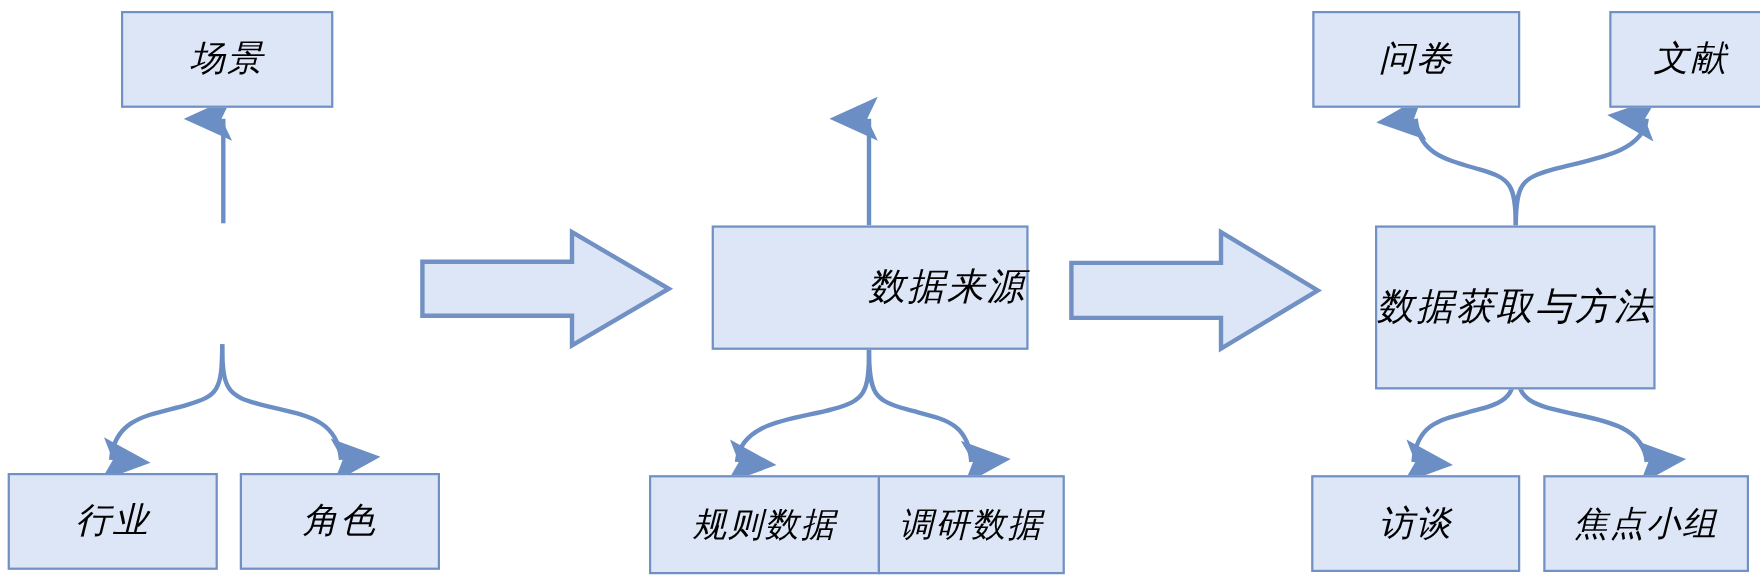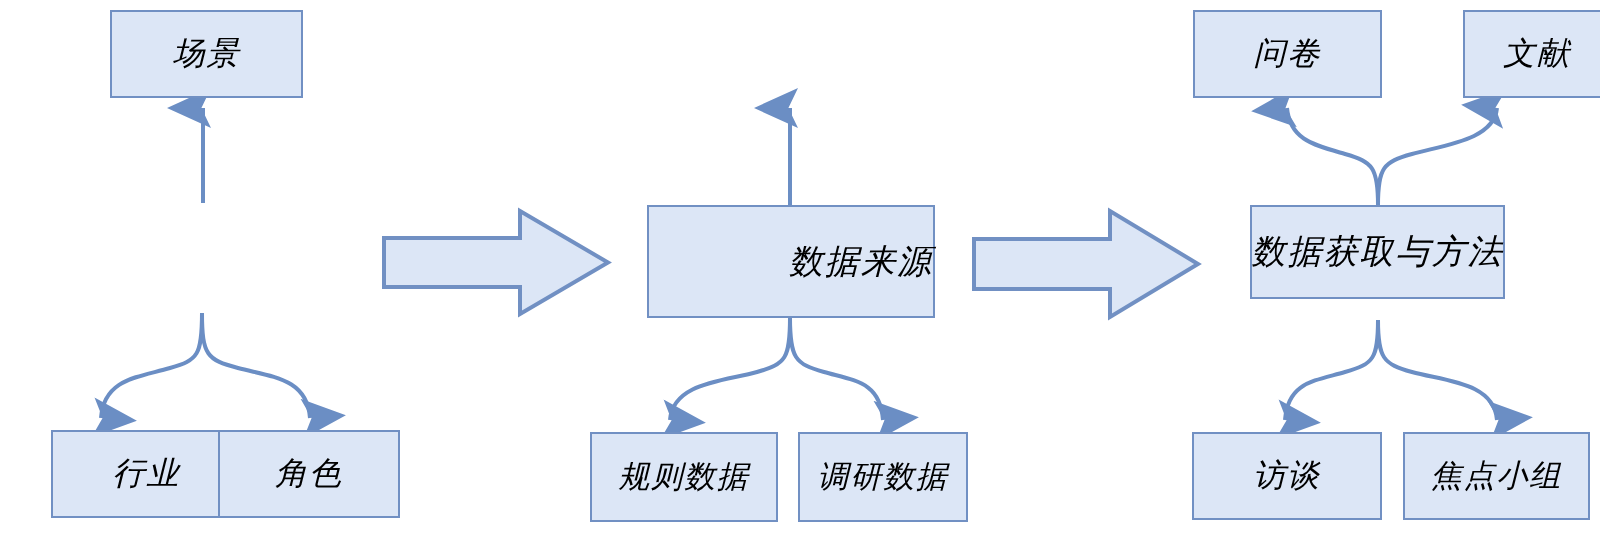--- a/index.html
+++ b/index.html
@@ -103,50 +103,50 @@
 
   <svg class="block-arrow" style="left:970px; top:205px;" width="235" height="118" viewBox="0 0 235 118" xmlns="http://www.w3.org/2000/svg">
     <path d="M 4 34 L 140 34 L 140 6 L 228 59 L 140 112 L 140 84 L 4 84 Z" fill="#dce6f6" stroke="#7190c3" stroke-width="4" stroke-linejoin="miter"></path>
   </svg>
 
   <div class="node-box size-md" style="left:110px; top:10px; width:193px; height:88px;">
     <span class="node-label">场景</span>
   </div>
 
 
-  <div class="node-box size-md" style="left:7px; top:430px; width:191px; height:88px;margin-left:44px;">
+  <div class="node-box size-md" style="left:7px; top:430px; width:191px; height:88px;">
     <span class="node-label">行业</span>
   </div>
 
   <div class="node-box size-md" style="left:218px; top:430px; width:182px; height:88px;">
     <span class="node-label">角色</span>
   </div>
 
 
   <div class="node-box size-lg" style="left:647px; top:205px; width:288px; height:113px;justify-content:flex-end;">
     <span class="node-label">数据来源</span>
   </div>
 
-  <div class="node-box size-sm" style="left:590px; top:432px; width:188px; height:90px;">
+  <div class="node-box size-sm" style="left:590px; top:432px; width:210px; height:90px;">
     <span class="node-label">规则数据</span>
   </div>
 
   <div class="node-box size-md" style="left:1193px; top:10px; width:189px; height:88px;">
     <span class="node-label">问卷</span>
   </div>
 
   <div class="node-box size-sm" style="left:798px; top:432px; width:170px; height:90px;">
     <span class="node-label">调研数据</span>
   </div>
 
   <div class="node-box size-md" style="left:1463px; top:10px; width:148px; height:88px;">
     <span class="node-label">文献</span>
   </div>
 
-  <div class="node-box size-lg" style="left:1250px; top:205px; width:255px; height:94px;">
+  <div class="node-box size-lg" style="left:1250px; top:205px; width:255px; height:149px;">
     <span class="node-label">数据获取与方法</span>
   </div>
 
   <div class="node-box size-md" style="left:1192px; top:432px; width:190px; height:88px;">
     <span class="node-label">访谈</span>
   </div>
 
   <div class="node-box size-sm" style="left:1403px; top:432px; width:187px; height:88px;">
     <span class="node-label">焦点小组</span>
   </div>

